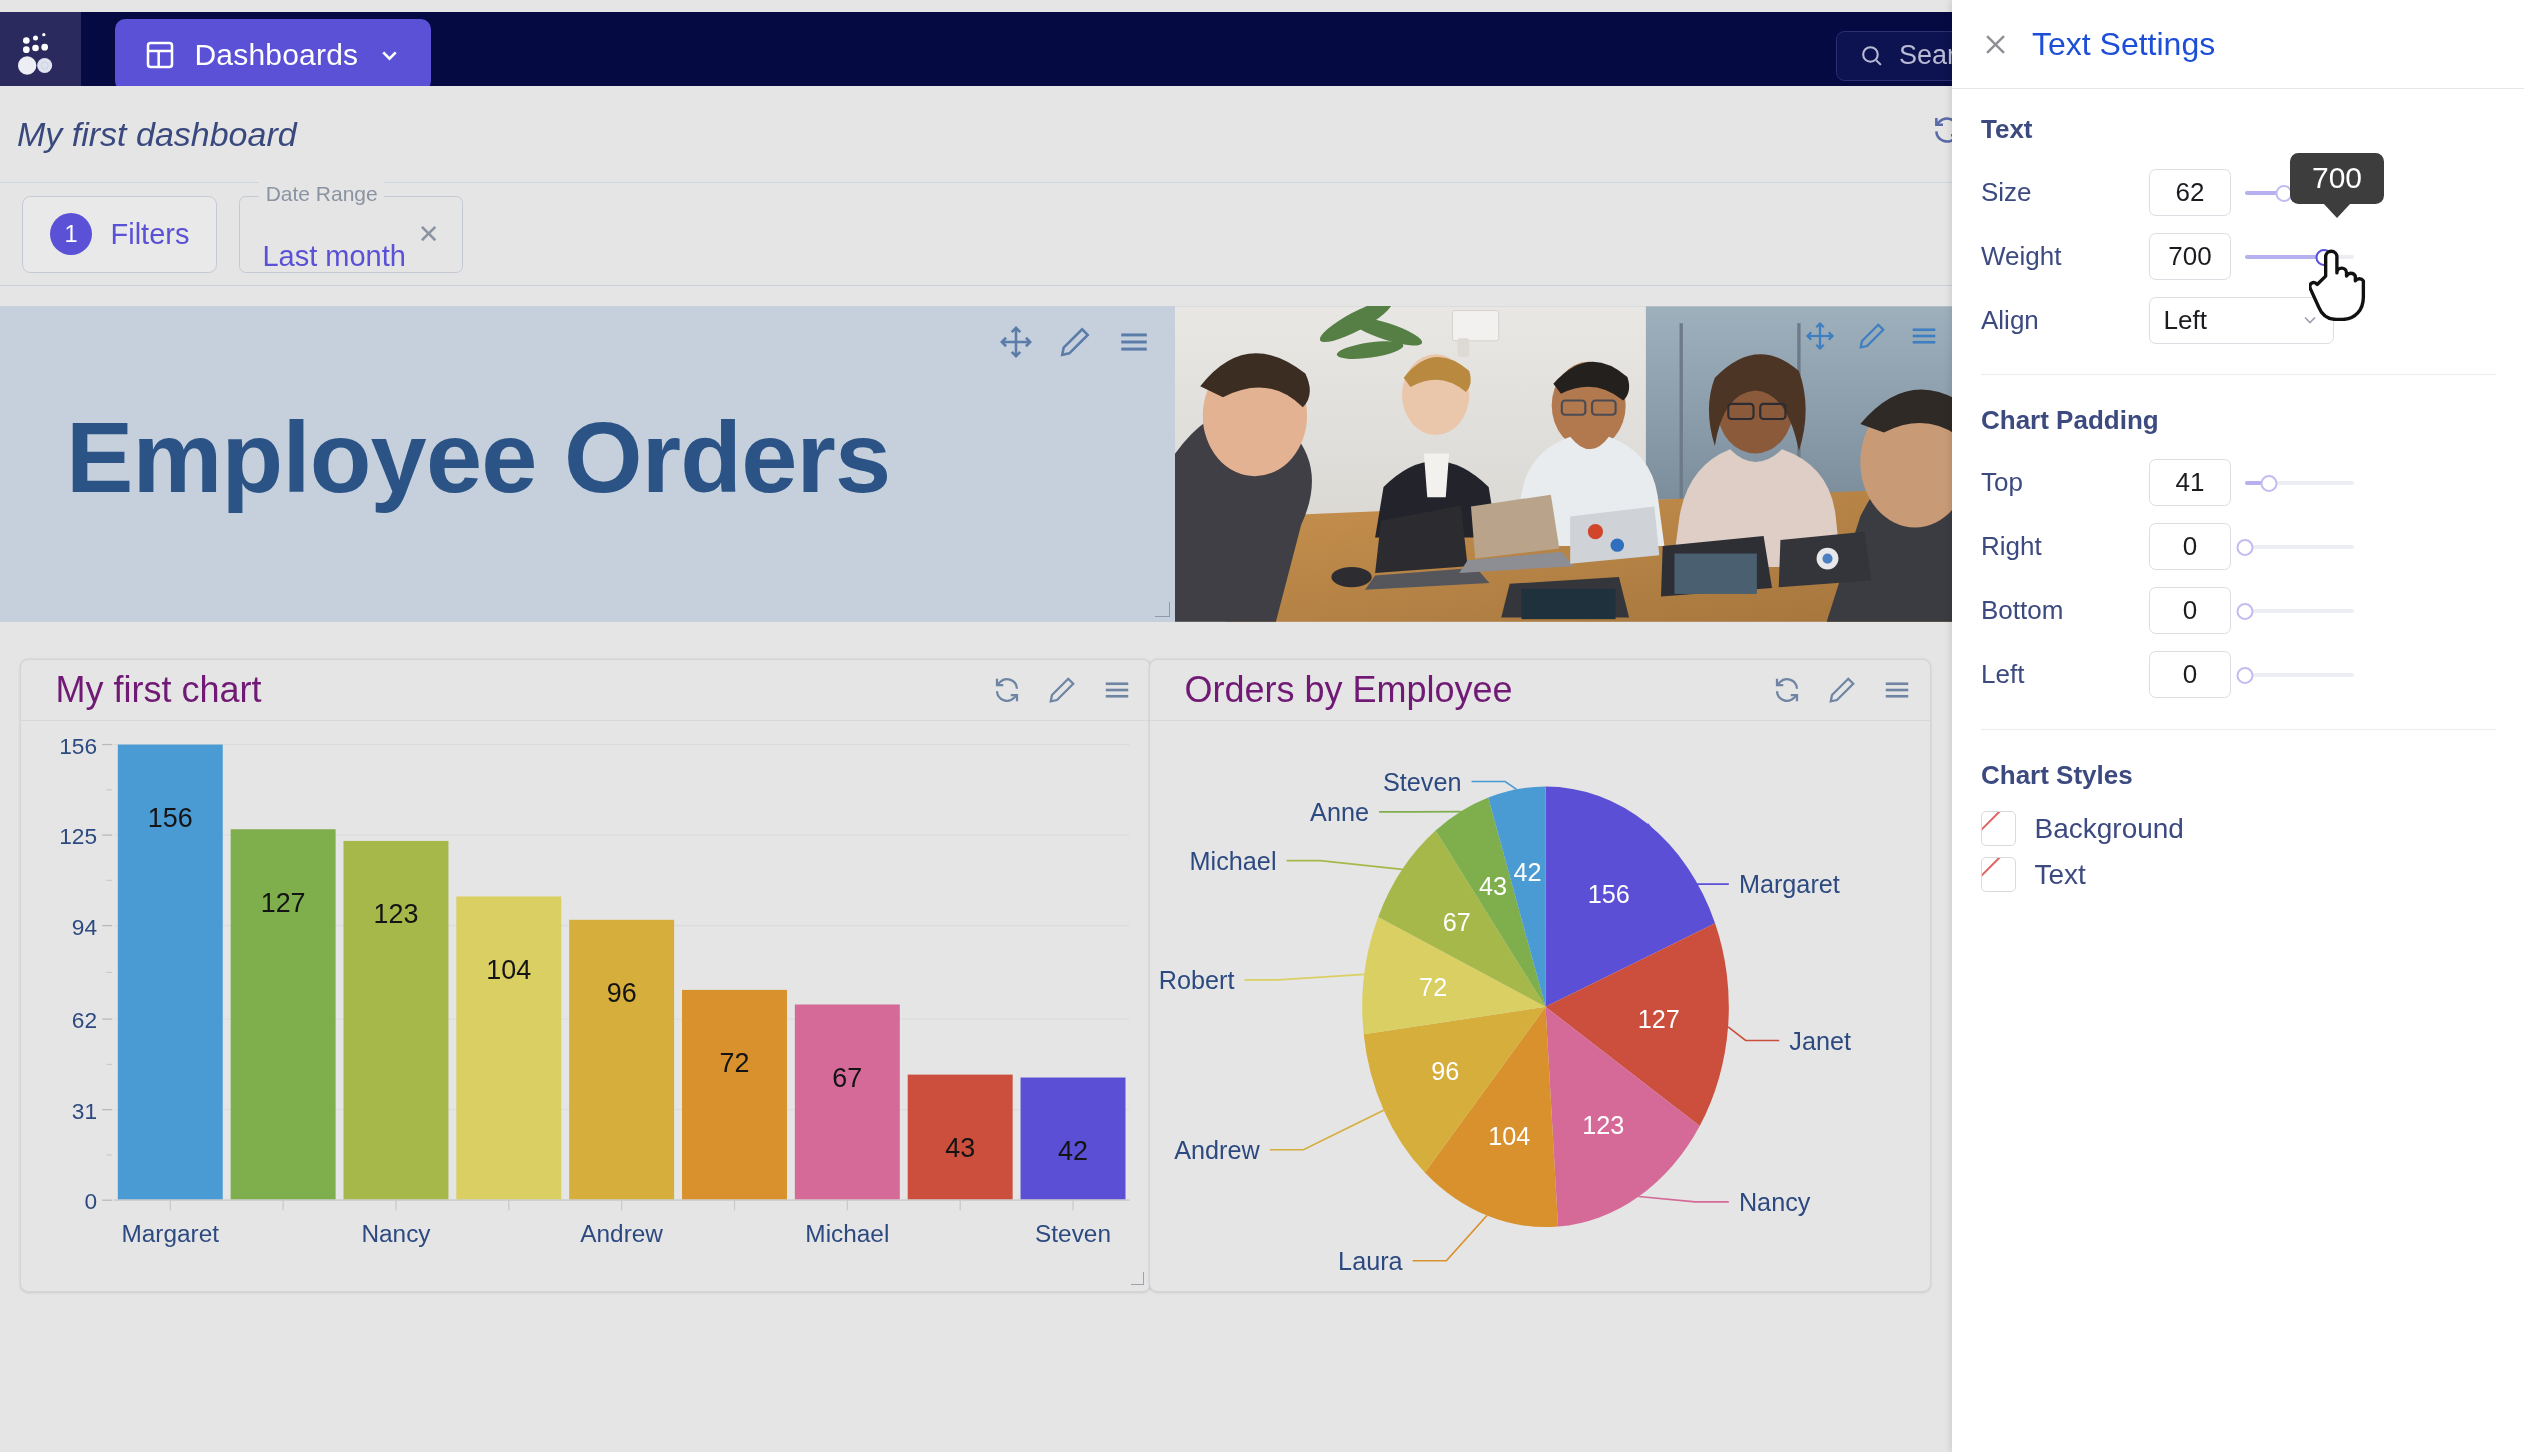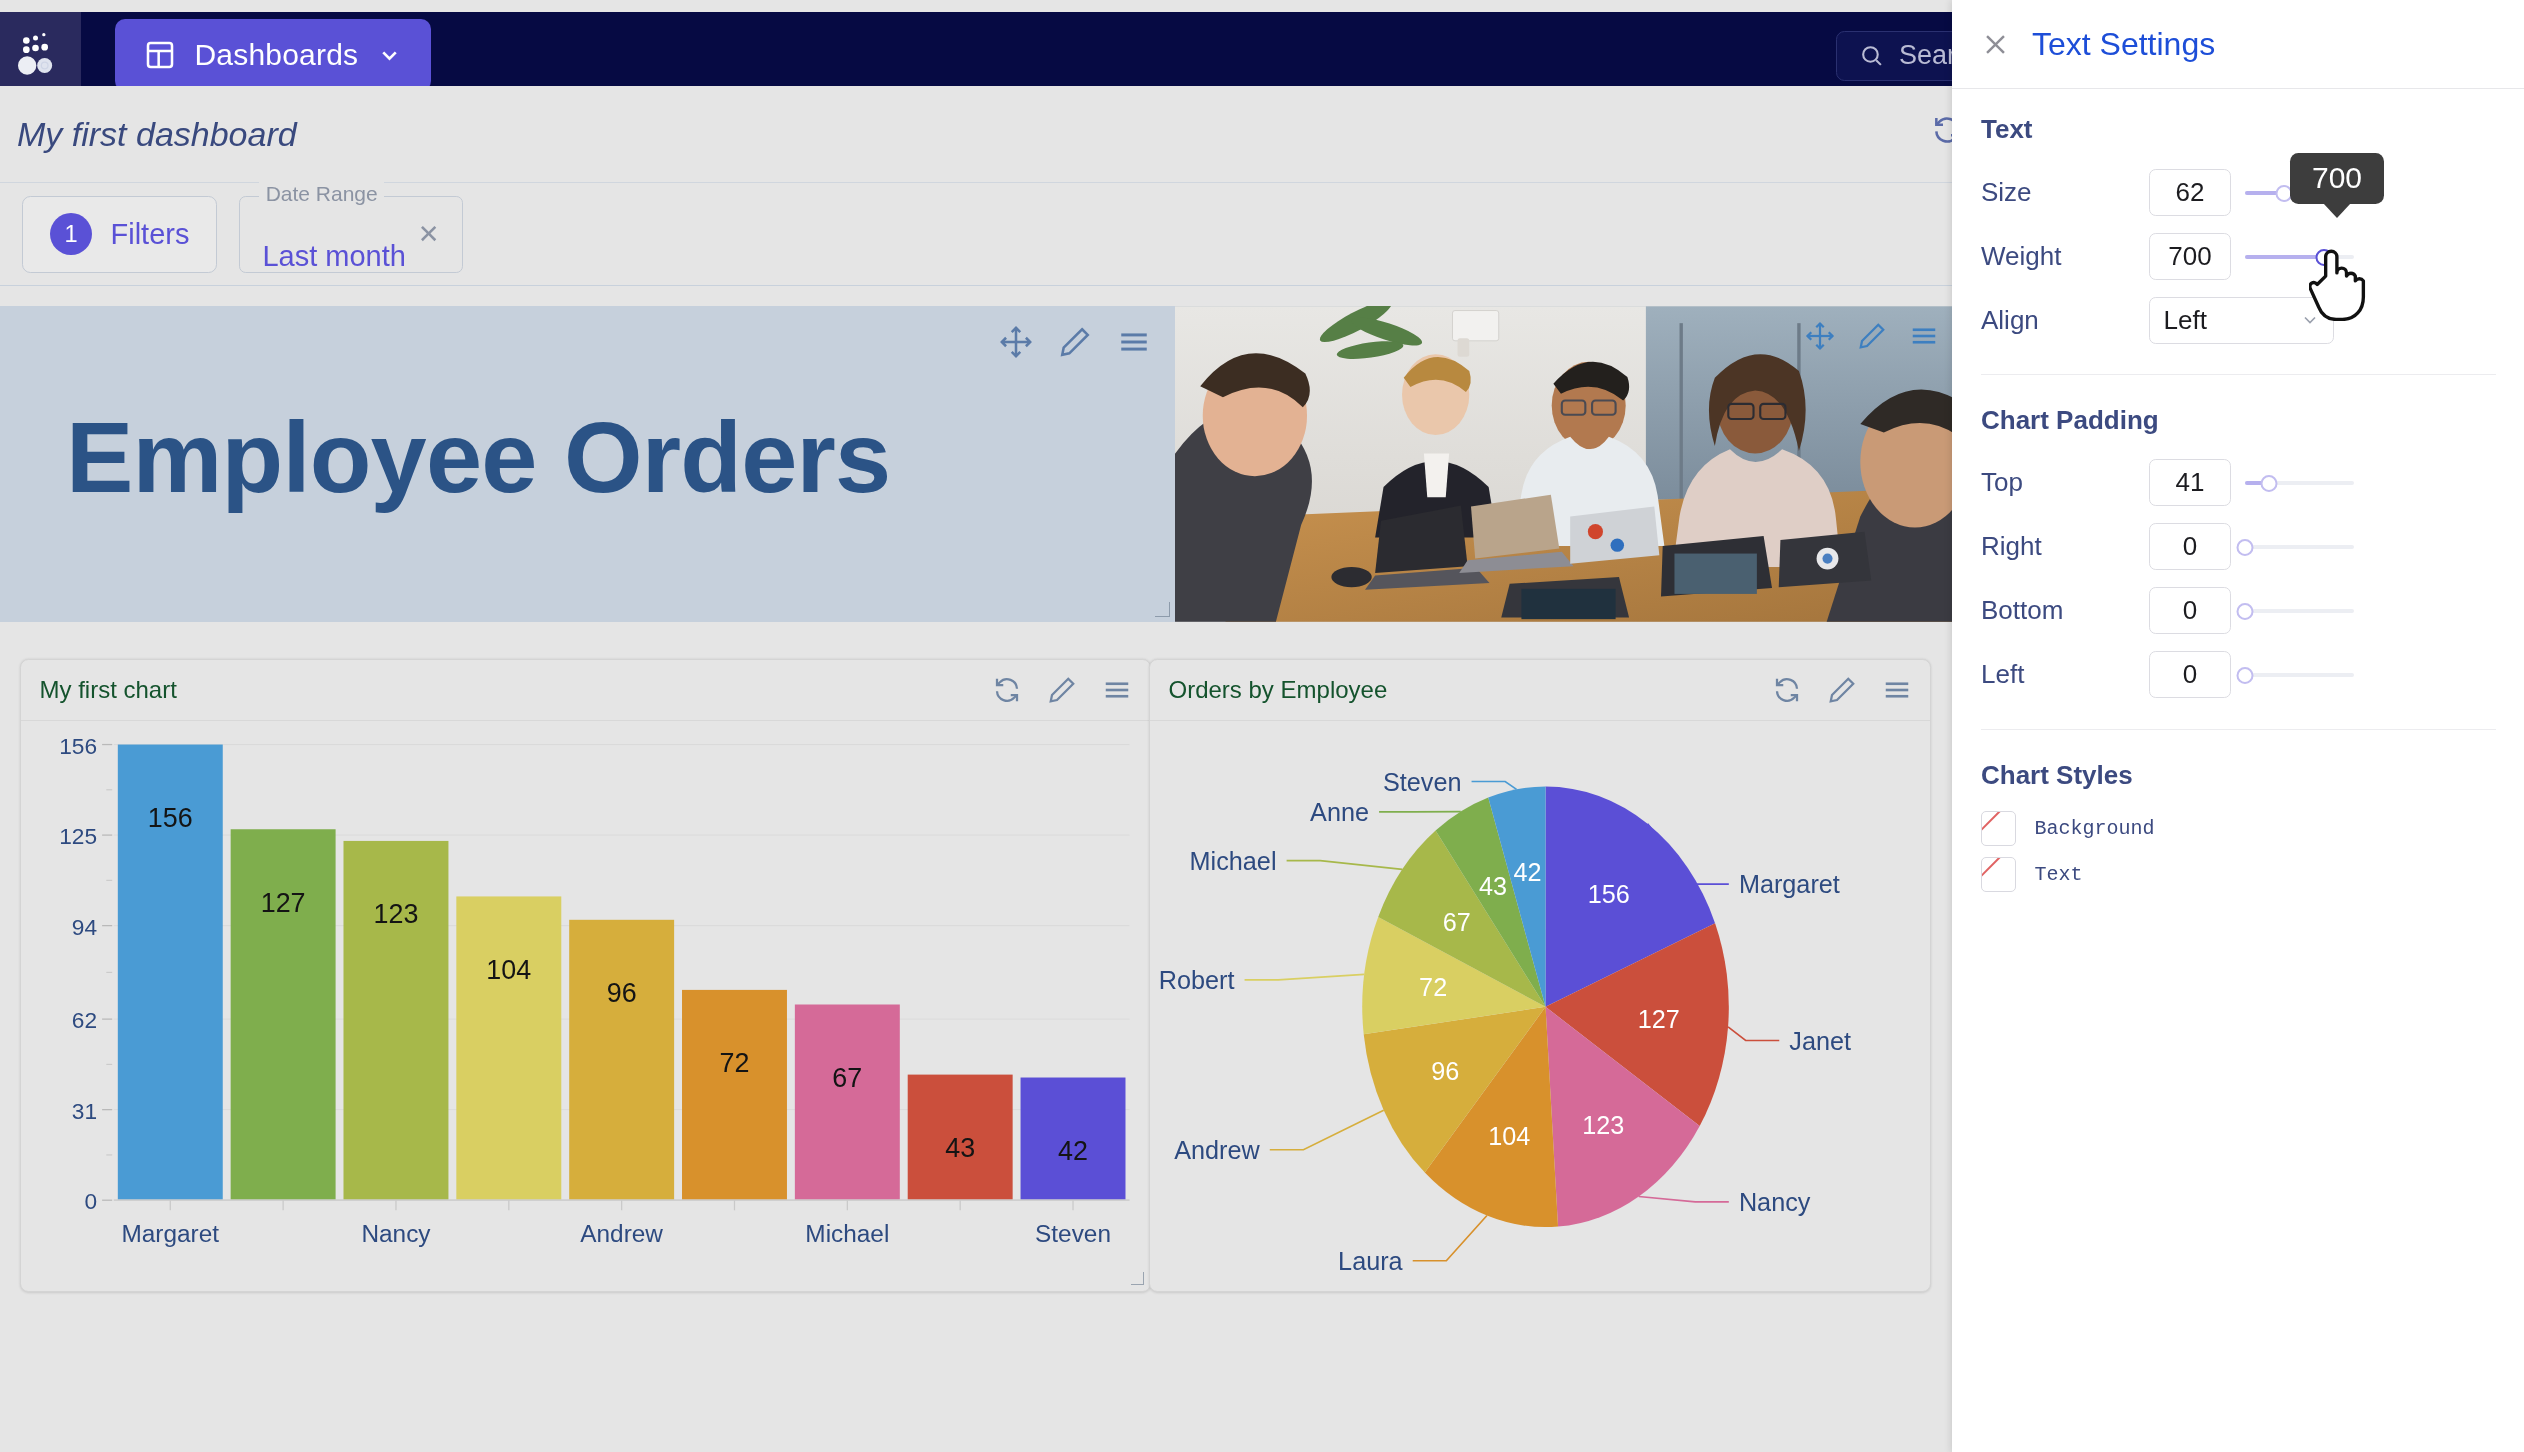--- a/index.html
+++ b/index.html
@@ -108,21 +108,21 @@
   
   .panel {
     position: absolute; background: #e5e5e5;
     border: 0.8px solid #d4d4d4; border-radius: 8.4px;
     box-shadow: 0 0.8px 2.5px rgba(0,0,0,.12);
   }
   .panel-head {
     height: 61px; display: flex; align-items: center;
     border-bottom: 0.8px solid #d8d8d8; padding: 0 18.5px;
   }
-  .panel-title { font-size: 24px; color: #14532d; flex: 1; }
+  .panel-title { font-size: 36px; color: #701a75; flex: 1; margin-left: 16px; }
   .panel-tools { display: flex; gap: 25px; color: #6f85a3; }
   .panel-resize {
     position: absolute; right: 5.9px; bottom: 5.9px; width: 13.5px; height: 13.5px;
     border-right: 1.7px solid #9aa4b0; border-bottom: 1.7px solid #9aa4b0;
   }
   #panel-bar { left: 20px; top: 659px; width: 1131px; height: 633px; }
   #panel-pie { left: 1149px; top: 659px; width: 782px; height: 633px; }
 
   
   .side {
@@ -172,21 +172,21 @@
   }
   .swatch {
     width: 35px; height: 35px; border: 0.8px solid #d9d9e0; border-radius: 5px;
     position: relative; overflow: hidden; background: #fff; cursor: pointer;
   }
   .swatch:after {
     content: ""; position: absolute; left: -0.8px; top: 50%;
     width: 145%; height: 1.7px; background: #e06363;
     transform: rotate(-45deg); transform-origin: left center;
   }
-  .style-label { font-size: 20px; color: #3c4a80; font-family: Liberation Mono, monospace; }
+  .style-label { font-size: 28px; color: #3c4a80; }
 
   
   .tooltip {
     position: absolute; left: 2290px; top: 153px;
     background: #3d3d3d; color: #fff; border-radius: 8.4px;
     padding: 8.4px 22px; font-size: 30px; z-index: 60;
   }
   .tooltip:after {
     content: ""; position: absolute; left: 50%; bottom: -14.3px;
     transform: translateX(-50%);

